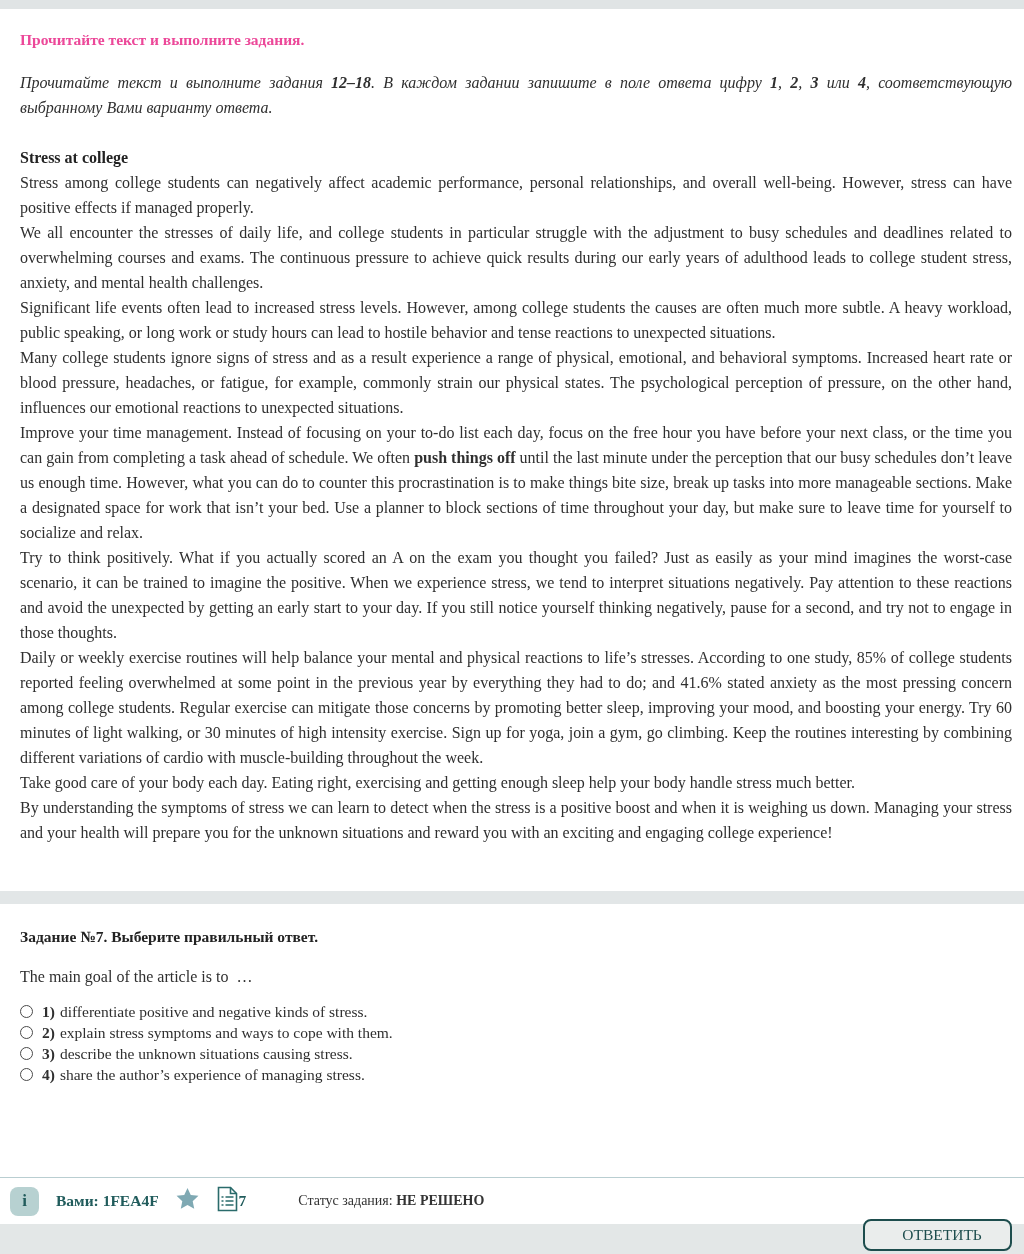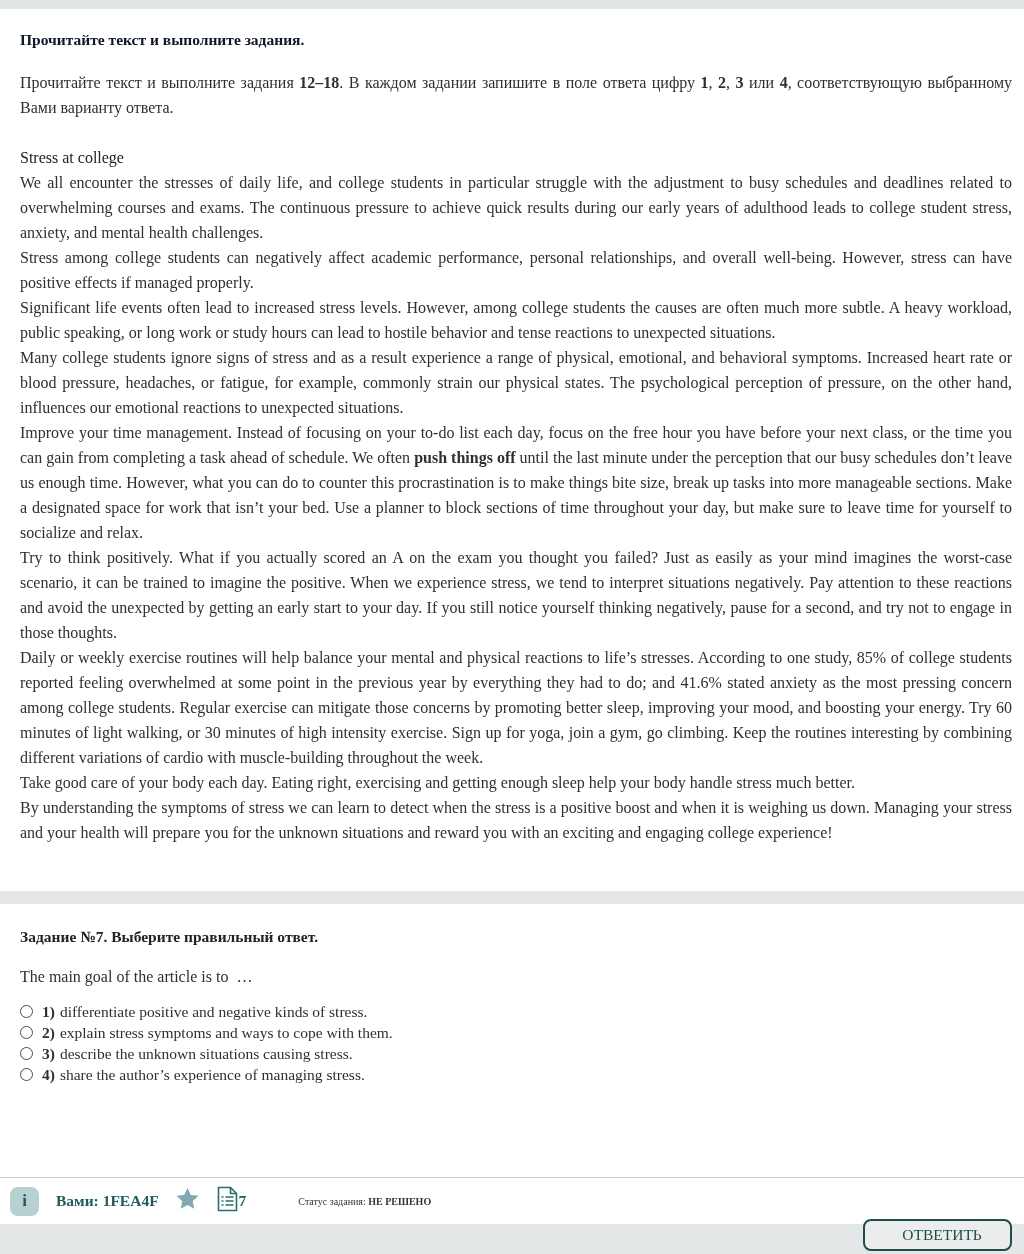--- a/index.html
+++ b/index.html
@@ -9,32 +9,32 @@
     position: relative;
     background: #ffffff;
     font-family: "Liberation Serif", serif;
     color: #2f2f2f;
     overflow: hidden;
   }
   .topbar { height: 9px; background: #e0e4e5; }
   .content { padding: 0 12px 0 20px; }
 
   .page-title {
-    font-size: 15.5px; font-weight: bold; color: #0f172a;
+    font-size: 15.5px; font-weight: bold; color: #ec4899;
     margin: 22px 0 0 0;
   }
   .instructions {
-    text-align: justify;
+    font-style: italic; text-align: justify;
     font-size: 16px; line-height: 25px;
     margin: 21px 0 0 0;
   }
   .instructions b { font-weight: bold; }
 
   .article { margin-top: 25px; }
-  .article-title { font-weight: normal; font-size: 16px; line-height: 25px; color: #222; margin-top: 12px; }
+  .article-title { font-weight: bold; font-size: 16px; line-height: 25px; color: #222; margin-top: 12px; }
   .article p {
     margin: 0; text-align: justify;
     font-size: 16px; line-height: 25px;
   }
   .article p b { font-weight: bold; }
 
   .divider { height: 13px; background: #e2e6e7; margin-top: 46px; }
 
   .task-heading {
     font-size: 15.5px; font-weight: bold; color: #222;
@@ -71,21 +71,21 @@
     display: flex; align-items: center; justify-content: center;
     cursor: pointer; flex: none;
   }
   .nomer {
     color: #215c5c; font-weight: bold; font-size: 15.5px;
     margin-left: 17px; white-space: nowrap;
   }
   .star-wrap { margin-left: 15px; display: flex; align-items: center; cursor: pointer; }
   .doc-wrap { margin-left: 16px; display: flex; align-items: center; cursor: pointer; }
   .doc-count { color: #215c5c; font-weight: bold; font-size: 15.5px; margin-left: 1px; }
-  .status { margin-left: 52px; font-size: 10px; color: #333; white-space: nowrap; }
+  .status { margin-left: 52px; font-size: 14px; color: #333; white-space: nowrap; }
   .status b { font-weight: bold; }
   .footer-strip { background: #e3e7e7; height: 30px; }
   .answer-btn {
     position: absolute; right: 12px; bottom: 3px;
     width: 149px; height: 32px;
     border: 2px solid #1d4d4d; border-radius: 8px;
     background: #eaedec; color: #1d4d4d;
     font-family: "Liberation Serif", serif; font-size: 15.5px;
     display: flex; align-items: center; justify-content: center;
     cursor: pointer;
@@ -97,22 +97,22 @@
 
 <div class="topbar"></div>
 
 <div class="content">
   <div class="page-title">Прочитайте текст и выполните задания.</div>
 
   <p class="instructions"><span>Прочитайте текст и выполните задания </span><b>12–18</b><span>. В каждом задании запишите в поле ответа цифру </span><b>1</b><span>, </span><b>2</b><span>, </span><b>3</b><span> или </span><b>4</b><span>, соответствующую выбранному Вами варианту ответа.</span></p>
 
   <div class="article">
     <div class="article-title">Stress at college</div>
+    <p>Stress among college students can negatively affect academic performance, personal relationships, and overall well-being. However, stress can have positive effects if managed properly.</p>
     <p>We all encounter the stresses of daily life, and college students in particular struggle with the adjustment to busy schedules and deadlines related to overwhelming courses and exams. The continuous pressure to achieve quick results during our early years of adulthood leads to college student stress, anxiety, and mental health challenges.</p>
-    <p>Stress among college students can negatively affect academic performance, personal relationships, and overall well-being. However, stress can have positive effects if managed properly.</p>
     <p>Significant life events often lead to increased stress levels. However, among college students the causes are often much more subtle. A heavy workload, public speaking, or long work or study hours can lead to hostile behavior and tense reactions to unexpected situations.</p>
     <p>Many college students ignore signs of stress and as a result experience a range of physical, emotional, and behavioral symptoms. Increased heart rate or blood pressure, headaches, or fatigue, for example, commonly strain our physical states. The psychological perception of pressure, on the other hand, influences our emotional reactions to unexpected situations.</p>
     <p><span>Improve your time management. Instead of focusing on your to-do list each day, focus on the free hour you have before your next class, or the time you can gain from completing a task ahead of schedule. We often </span><b>push things off</b><span> until the last minute under the perception that our busy schedules don’t leave us enough time. However, what you can do to counter this procrastination is to make things bite size, break up tasks into more manageable sections. Make a designated space for work that isn’t your bed. Use a planner to block sections of time throughout your day, but make sure to leave time for yourself to socialize and relax.</span></p>
     <p>Try to think positively. What if you actually scored an A on the exam you thought you failed? Just as easily as your mind imagines the worst-case scenario, it can be trained to imagine the positive. When we experience stress, we tend to interpret situations negatively. Pay attention to these reactions and avoid the unexpected by getting an early start to your day. If you still notice yourself thinking negatively, pause for a second, and try not to engage in those thoughts.</p>
     <p>Daily or weekly exercise routines will help balance your mental and physical reactions to life’s stresses. According to one study, 85% of college students reported feeling overwhelmed at some point in the previous year by everything they had to do; and 41.6% stated anxiety as the most pressing concern among college students. Regular exercise can mitigate those concerns by promoting better sleep, improving your mood, and boosting your energy. Try 60 minutes of light walking, or 30 minutes of high intensity exercise. Sign up for yoga, join a gym, go climbing. Keep the routines interesting by combining different variations of cardio with muscle-building throughout the week.</p>
     <p>Take good care of your body each day. Eating right, exercising and getting enough sleep help your body handle stress much better.</p>
     <p>By understanding the symptoms of stress we can learn to detect when the stress is a positive boost and when it is weighing us down. Managing your stress and your health will prepare you for the unknown situations and reward you with an exciting and engaging college experience!</p>
   </div>
 </div>
 

